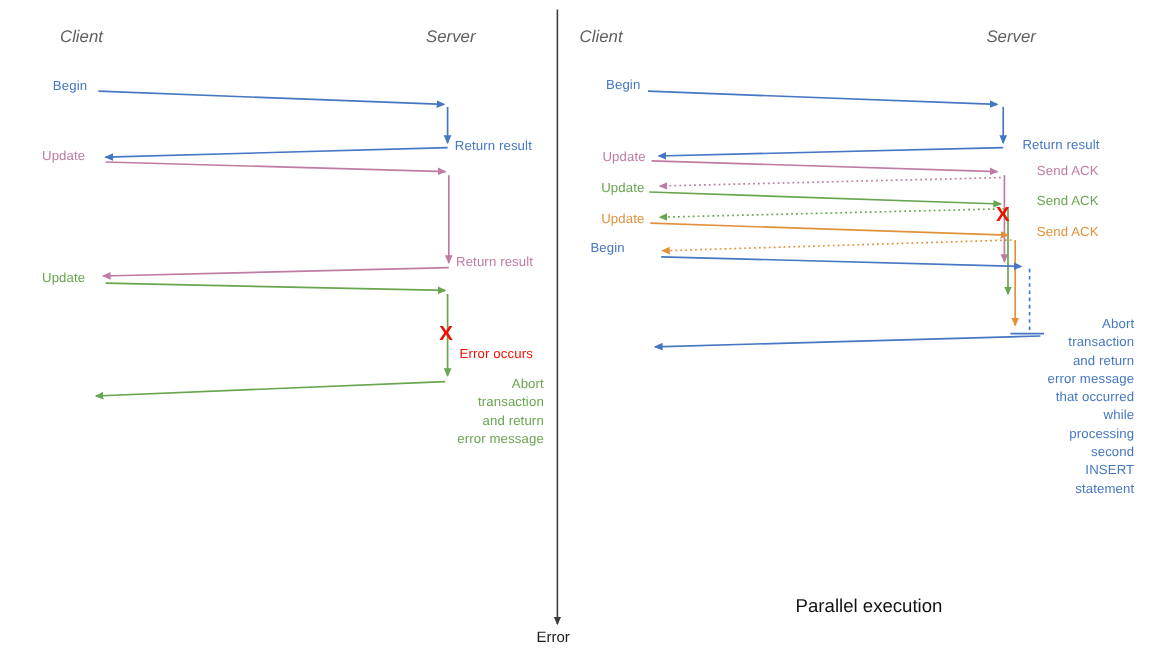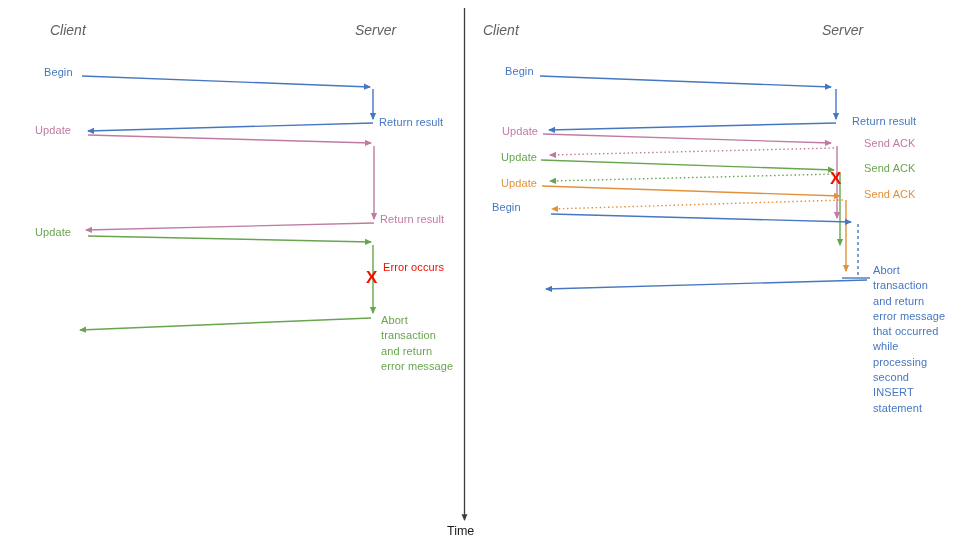--- a/index.html
+++ b/index.html
@@ -1,18 +1,19 @@
 <!DOCTYPE html>
 <html><head>
 <meta charset="utf-8">
 <style>
   html,body{margin:0;padding:0;background:#ffffff;}
   #stage{
     position:relative;width:960px;height:540px;background:#ffffff;overflow:hidden;
     font-family:"Liberation Sans", sans-serif;
+    text-align:right;
   }
   #canvas{position:absolute;left:0;top:0;width:960px;height:540px;}
   .lbl{
     position:absolute;font-size:11px;line-height:15.3px;white-space:pre-line;
     letter-spacing:0.1px;
   }
   .lbl.xmark{font-size:17px;font-weight:800;line-height:17px;letter-spacing:0;}
   .hdr{position:absolute;font-style:italic;font-size:14px;color:#606060;}
   .hdr.seq-client{left:50px;top:22px;}
   .hdr.seq-server{left:355px;top:22px;}
@@ -83,21 +84,21 @@
   <div class="hdr par-client">Client</div>
   <div class="hdr par-server">Server</div>
 
   <div id="label-layer">
       <div class="lbl" style="left: 44px; top: 65px; color: rgb(69, 119, 194);">Begin</div>
       <div class="lbl" style="left: 379px; top: 115px; color: rgb(69, 119, 194);">Return result</div>
       <div class="lbl" style="left: 35px; top: 123px; color: rgb(192, 123, 163);">Update</div>
       <div class="lbl" style="left: 380px; top: 212px; color: rgb(192, 123, 163);">Return result</div>
       <div class="lbl" style="left: 35px; top: 225px; color: rgb(104, 165, 79);">Update</div>
       <div class="lbl xmark" style="left: 366px; top: 269px; color: rgb(239, 16, 0);">X</div>
-      <div class="lbl" style="left: 383px; top: 260px; color: rgb(239, 16, 0);">Error occurs</div>
+      <div class="lbl" style="left: 383px; top: 288px; color: rgb(239, 16, 0);">Error occurs</div>
       <div class="lbl" style="left: 381px; top: 313px; color: rgb(104, 165, 79);">Abort
 transaction
 and return
 error message</div>
       <div class="lbl" style="left: 505px; top: 64px; color: rgb(69, 119, 194);">Begin</div>
       <div class="lbl" style="left: 852px; top: 114px; color: rgb(69, 119, 194);">Return result</div>
       <div class="lbl" style="left: 502px; top: 124px; color: rgb(192, 123, 163);">Update</div>
       <div class="lbl" style="left: 864px; top: 136px; color: rgb(192, 123, 163);">Send ACK</div>
       <div class="lbl" style="left: 501px; top: 150px; color: rgb(104, 165, 79);">Update</div>
       <div class="lbl" style="left: 864px; top: 161px; color: rgb(104, 165, 79);">Send ACK</div>
@@ -110,14 +111,15 @@
 and return
 error message
 that occurred
 while
 processing
 second
 INSERT
 statement</div>
     </div>
 
-  <div class="time-label">Time</div>
+  <div class="caption par">Parallel execution</div>
+  <div class="time-label">Error</div>
 </div>
 
 </body></html>

